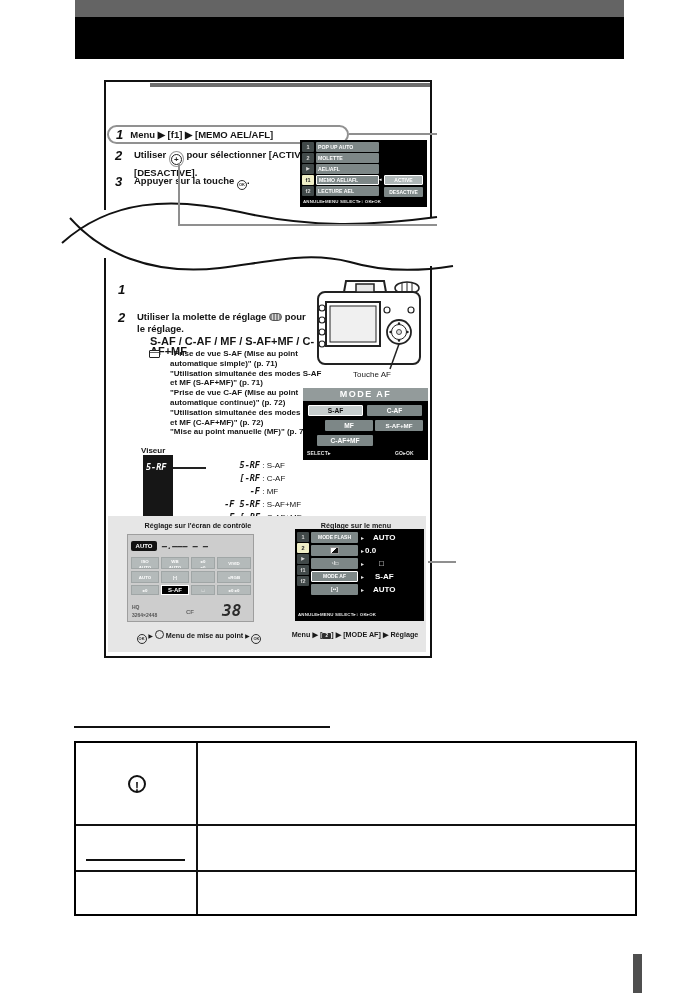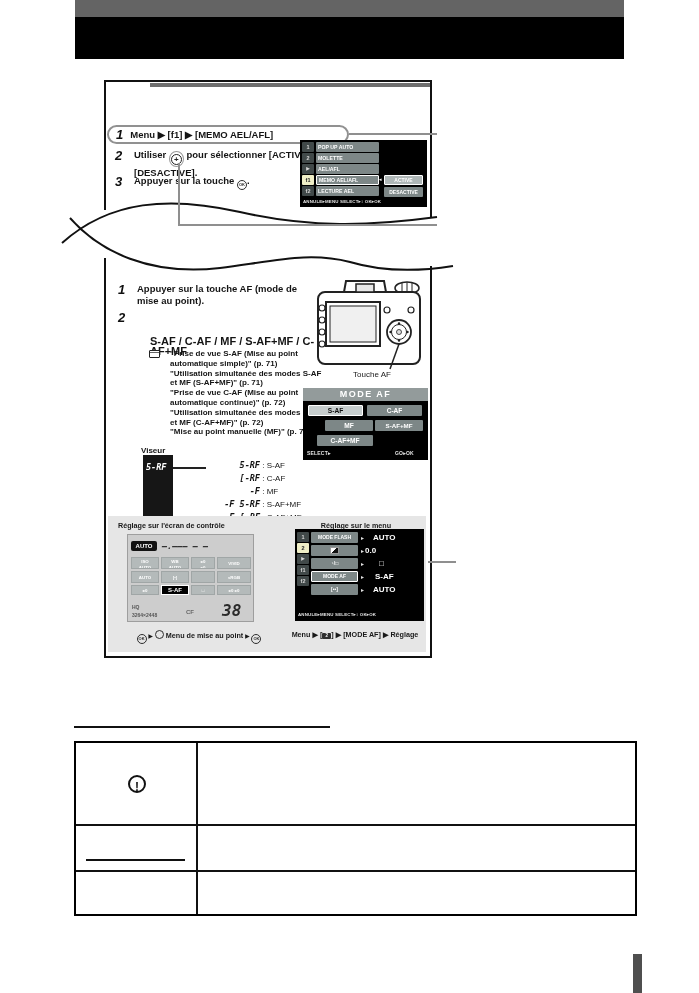--- a/index.html
+++ b/index.html
@@ -103,23 +103,27 @@
     <path d="M62 243 C110 200 170 196 240 212 S370 226 437 217" stroke="#111" stroke-width="2" fill="none"></path>
     <path d="M70 218 C100 252 150 276 220 268 C280 260 310 252 350 262 C390 274 428 270 453 266" stroke="#111" stroke-width="2" fill="none"></path>
     <path d="M179 163 L179 225 L437 225" stroke="#8f8f8f" stroke-width="2" fill="none"></path>
   </svg>
 
   <div class="a blk" style="left:104px;top:258px;width:2px;height:400px"></div>
   <div class="a blk" style="left:430px;top:266px;width:2px;height:392px"></div>
   <div class="a blk" style="left:104px;top:656px;width:328px;height:2px"></div>
 
   <div class="a num" style="left:118px;top:282px">1</div>
-  <div class="a t9" style="left:137px;top:283px;width:172px">Appuyer sur la touche AF (mode de mise au point).</div>
 
   <div class="a num" style="left:118px;top:310px">2</div>
+  <div class="a t9" style="left:137px;top:311px;width:176px">
+    <span>Utiliser la molette de réglage</span>
+    <span class="dial"></span>
+    <span>pour le réglage.</span>
+  </div>
 
   <div class="a t8" style="left:150px;top:337px;width:180px;font-size:11px">S-AF / C-AF / MF / S-AF+MF / C-AF+MF</div>
 
   <span class="a refic" style="left:149px;top:350px"></span>
   <div class="a t8" style="left:170px;top:349px;width:154px">
     <div>"Prise de vue S-AF (Mise au point automatique simple)" (p. 71)</div>
     <div>"Utilisation simultanée des modes S-AF et MF (S-AF+MF)" (p. 71)</div>
     <div>"Prise de vue C-AF (Mise au point automatique continue)" (p. 72)</div>
     <div>"Utilisation simultanée des modes C-AF et MF (C-AF+MF)" (p. 72)</div>
     <div>"Mise au point manuelle (MF)" (p. 73)</div>
@@ -170,21 +174,21 @@
   <div class="a" style="left:173px;top:467px;width:33px;height:2px;background:#222"></div>
   <div class="a" style="left:208px;top:460px;font-size:8px">
     <div style="height:13px"><span class="seg" style="display:inline-block;width:52px;text-align:right;font-size:8.5px">5-RF</span> <span>: S-AF</span></div>
     <div style="height:13px"><span class="seg" style="display:inline-block;width:52px;text-align:right;font-size:8.5px">[-RF</span> <span>: C-AF</span></div>
     <div style="height:13px"><span class="seg" style="display:inline-block;width:52px;text-align:right;font-size:8.5px">-F</span> <span>: MF</span></div>
     <div style="height:13px"><span class="seg" style="display:inline-block;width:52px;text-align:right;font-size:8.5px">-F 5-RF</span> <span>: S-AF+MF</span></div>
     <div style="height:13px"><span class="seg" style="display:inline-block;width:52px;text-align:right;font-size:8.5px">-F [-RF</span> <span>: C-AF+MF</span></div>
   </div>
 
   <div class="a" style="left:108px;top:516px;width:318px;height:136px;background:#e6e6e6"></div>
-  <div class="a cap" style="left:118px;top:521px;width:160px;">Réglage sur l'écran de contrôle</div>
+  <div class="a cap" style="left:118px;top:521px;width:160px;text-align:center">Réglage sur l'écran de contrôle</div>
   <div class="a cap" style="left:286px;top:521px;width:140px;text-align:center">Réglage sur le menu</div>
 
   <div class="a" style="left:127px;top:534px;width:127px;height:88px;background:#cdcdcd;border:1px solid #9e9e9e">
     <span class="a" style="left:3px;top:6px;width:26px;height:10px;background:#111;color:#fff;font-size:6px;font-weight:bold;text-align:center;line-height:10px;border-radius:2px">AUTO</span>
     <span class="a seg" style="left:34px;top:6px;color:#333;font-size:8.5px">–.––– – –</span>
     <span class="chip" style="left:3px;top:22px;width:28px;height:12px">ISO
 AUTO</span>
     <span class="chip" style="left:33px;top:22px;width:28px;height:12px">WB
 AUTO</span>
     <span class="chip" style="left:63px;top:22px;width:24px;height:12px">±0

